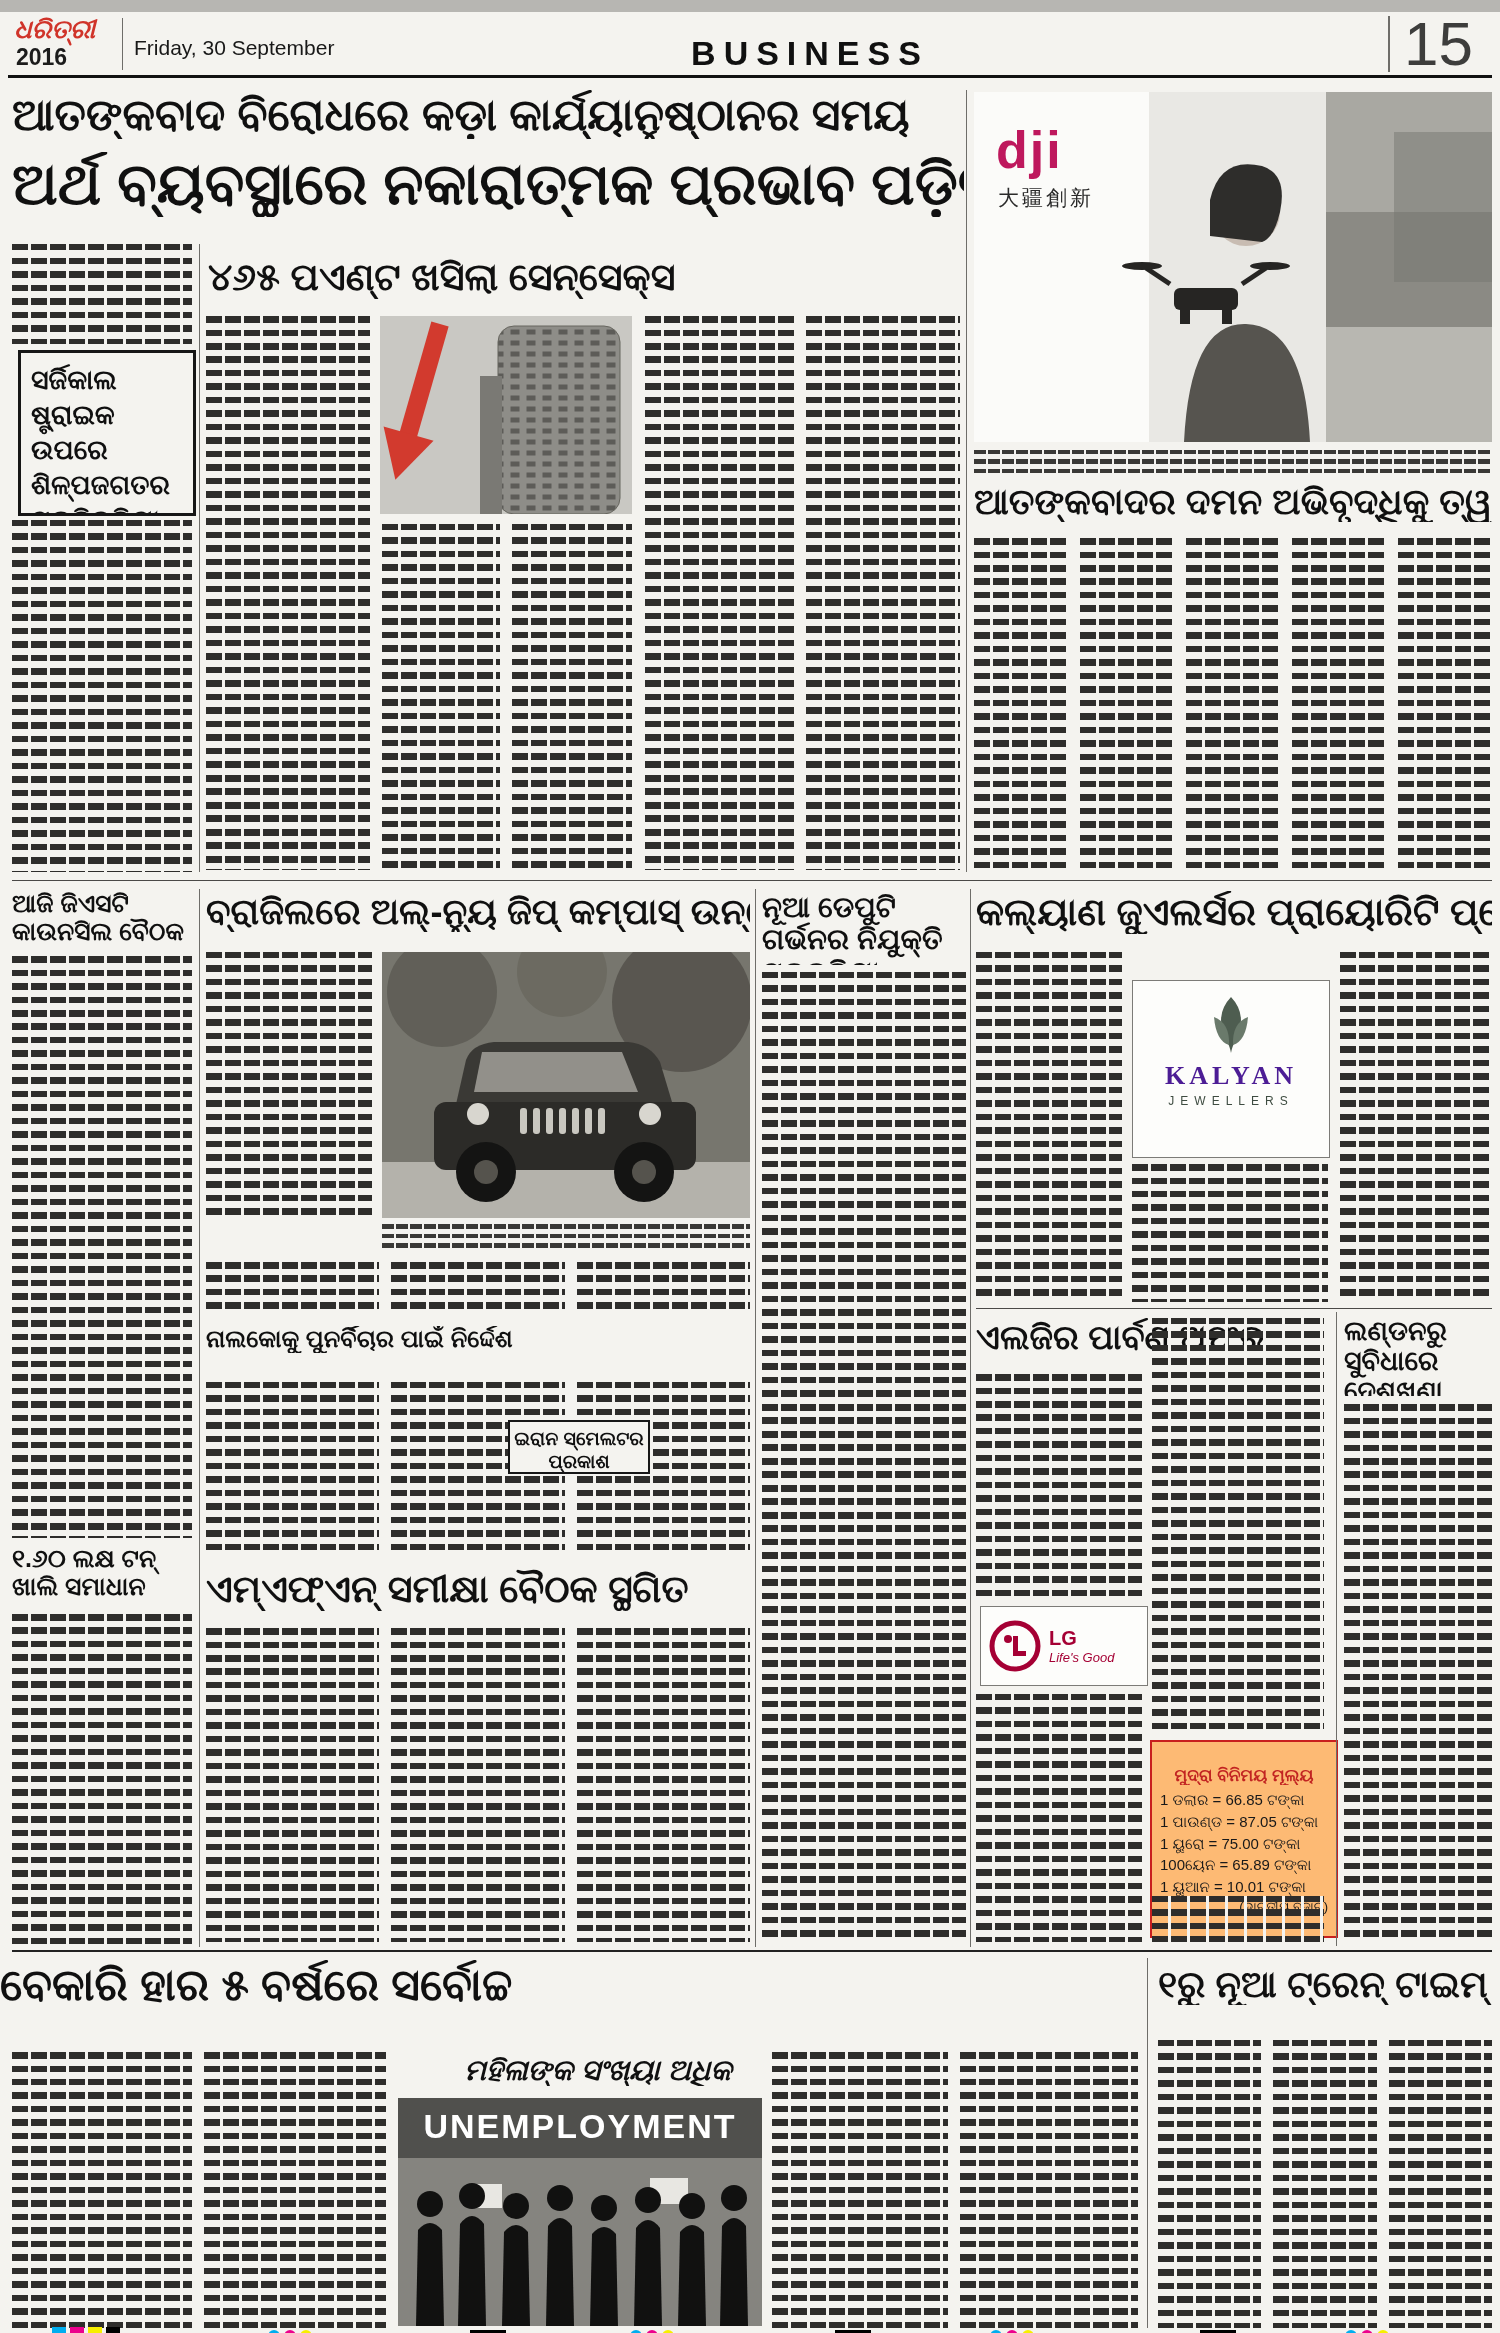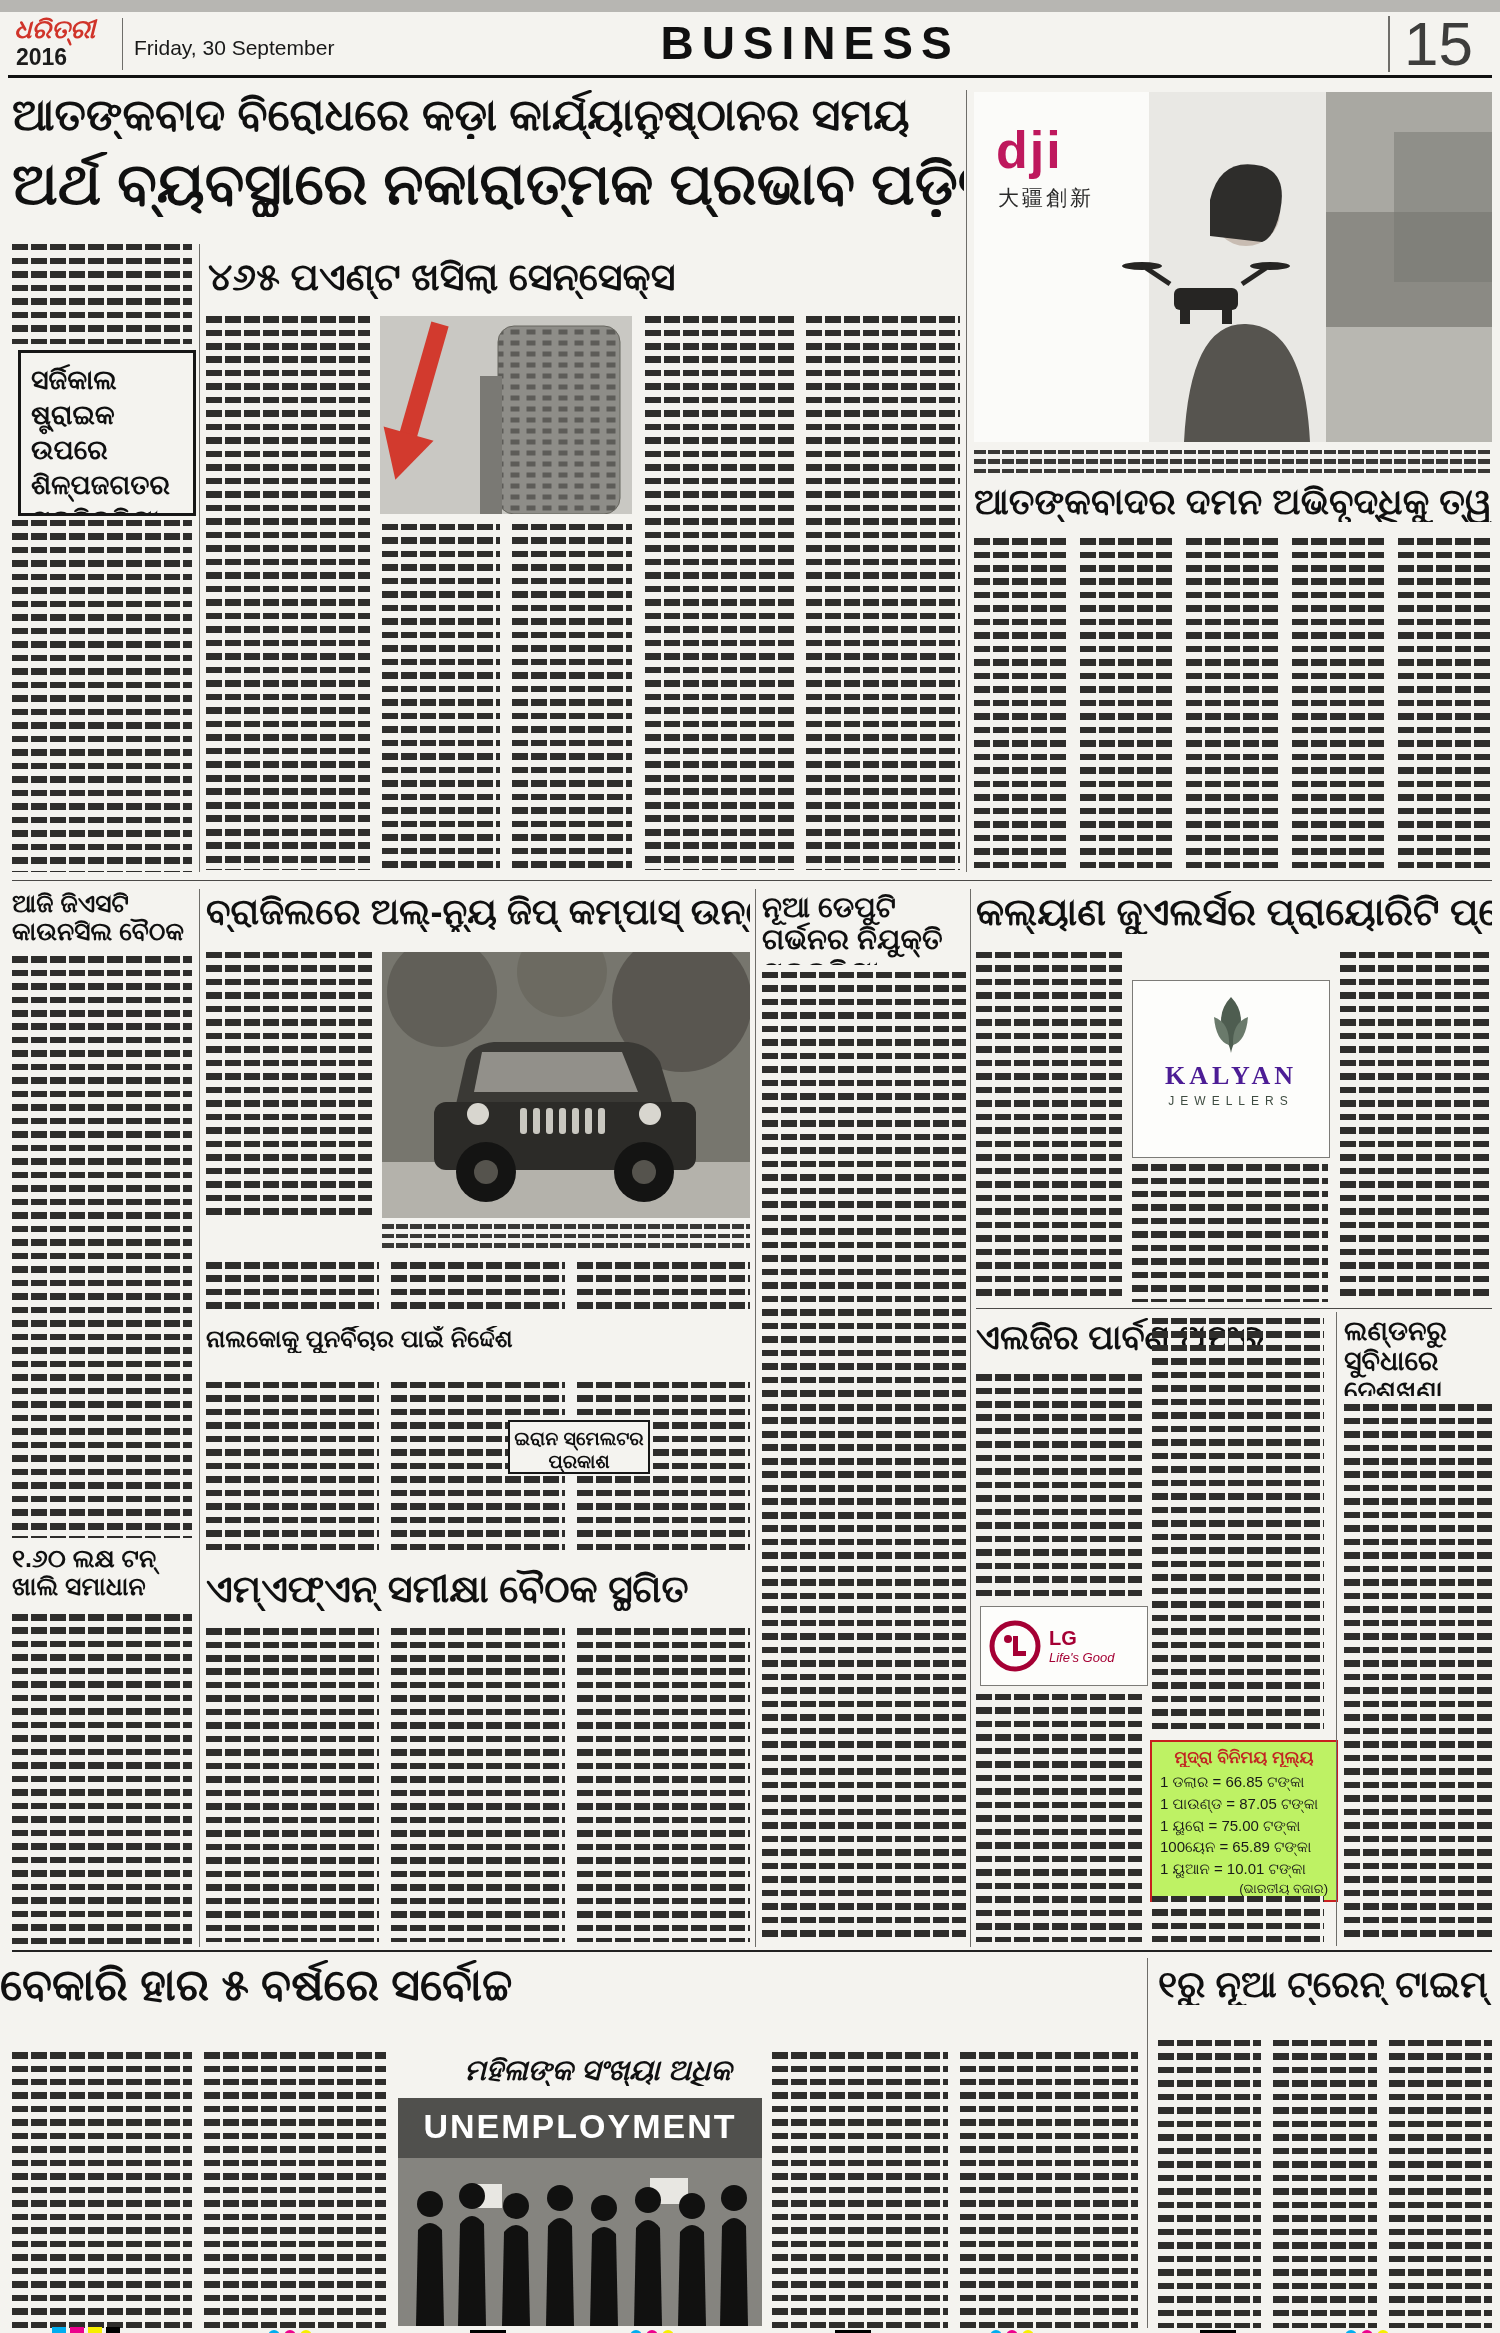--- a/index.html
+++ b/index.html
@@ -17,35 +17,35 @@
        repeating-linear-gradient(to right, transparent 0 12px, #f4f3ef 12px 14px),
        repeating-linear-gradient(to bottom, #3a3936 0 4.5px, transparent 4.5px 9.5px);}
   .vr{background:#6e6d69;width:1px;}
   .hr{background:#4a4947;height:1px;}
   .cols{display:flex;gap:12px;}
   .cols>div{flex:1;}
   .frame{border:3px solid #161616;background:#f4f3ef;}
   .thinframe{border:1px solid #7c7b77;background:#fdfdfb;}
   .masthead{color:#d0342a;font-weight:bold;font-style:italic;}
   .rednum{color:#c22422;}
-  .exbox{border:2px solid #c81f1f;background:#bef264;padding:6px 8px;}
+  .exbox{border:2px solid #c81f1f;background:#fdba74;padding:24px 8px;}
   .exbox .exrow{font-size:15px;line-height:1.45;color:#191919;white-space:nowrap;overflow:hidden;}
   .mark-dot{width:12px;height:12px;border-radius:50%;display:inline-block;margin-right:4px;}
   .mark-sq{width:14px;height:14px;display:inline-block;margin-right:4px;}
 </style>
 </head>
 <body>
 
 <div class="page">
 
   <div class="abs masthead" style="left:14px;top:2px;width:120px;font-size:26px;">ଧରିତ୍ରୀ</div>
   <div class="abs" style="left:16px;top:32px;font-size:23px;font-weight:bold;color:#1c1c1c;">2016</div>
   <div class="abs vr" style="left:122px;top:6px;height:52px;"></div>
   <div class="abs" style="left:134px;top:24px;font-size:21px;color:#181818;">Friday, 30 September</div>
-  <div class="abs hl ctr" style="left:560px;top:6px;width:500px;font-size:46px;letter-spacing:8px;text-align:center;">BUSINESS</div>
+  <div class="abs hl ctr" style="left:560px;top:22px;width:500px;font-size:34px;letter-spacing:8px;text-align:center;">BUSINESS</div>
   <div class="abs vr" style="left:1388px;top:4px;height:56px;width:2px;"></div>
   <div class="abs" style="left:1404px;top:-4px;font-size:62px;color:#3d3d3c;">15</div>
   <div class="abs" style="left:8px;top:63px;width:1484px;height:3px;background:#111;"></div>
 
   <div class="abs hl nowrap" style="left:12px;top:78px;width:950px;font-size:44px;font-weight:600;">ଆତଙ୍କବାଦ ବିରୋଧରେ କଡ଼ା କାର୍ଯ୍ୟାନୁଷ୍ଠାନର ସମୟ</div>
   <div class="abs hl nowrap" style="left:12px;top:140px;width:952px;font-size:58px;">ଅର୍ଥ ବ୍ୟବସ୍ଥାରେ ନକାରାତ୍ମକ ପ୍ରଭାବ ପଡ଼ିବନି</div>
 
   <div class="abs sim" style="left:12px;top:232px;width:180px;height:100px;"></div>
   <div class="abs frame hl" style="left:18px;top:338px;width:152px;height:140px;padding:10px;font-size:27px;line-height:1.3;">ସର୍ଜିକାଲ ଷ୍ଟ୍ରାଇକ ଉପରେ ଶିଳ୍ପଜଗତର ପ୍ରତିକ୍ରିୟା</div>
   <div class="abs sim" style="left:12px;top:508px;width:180px;height:352px;"></div>

